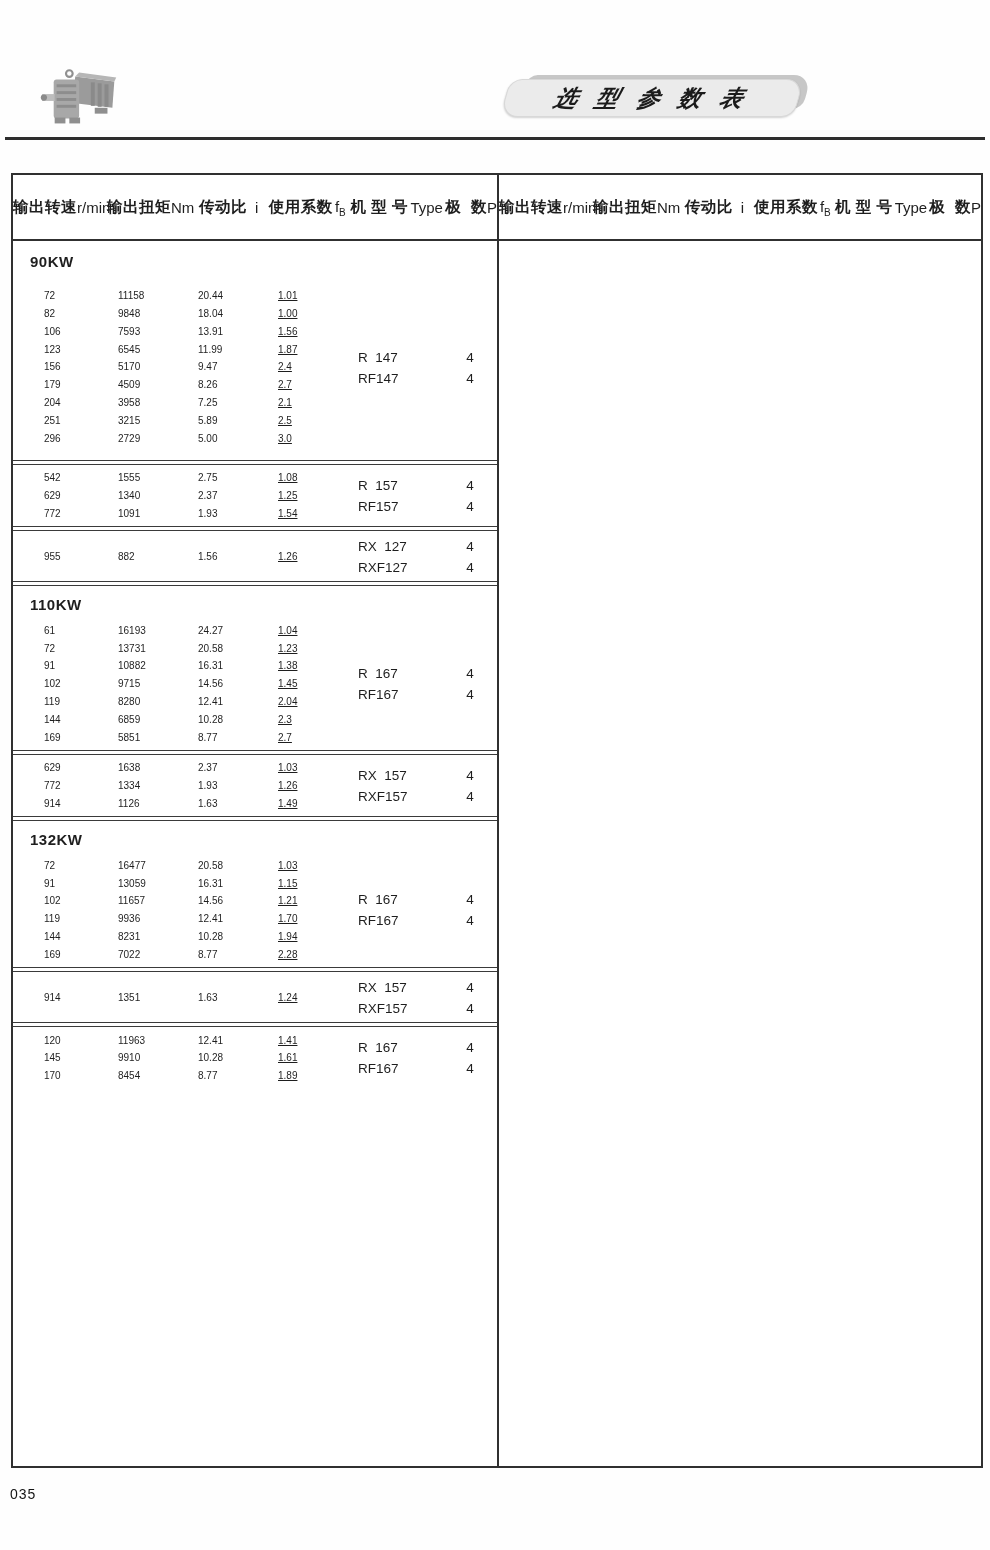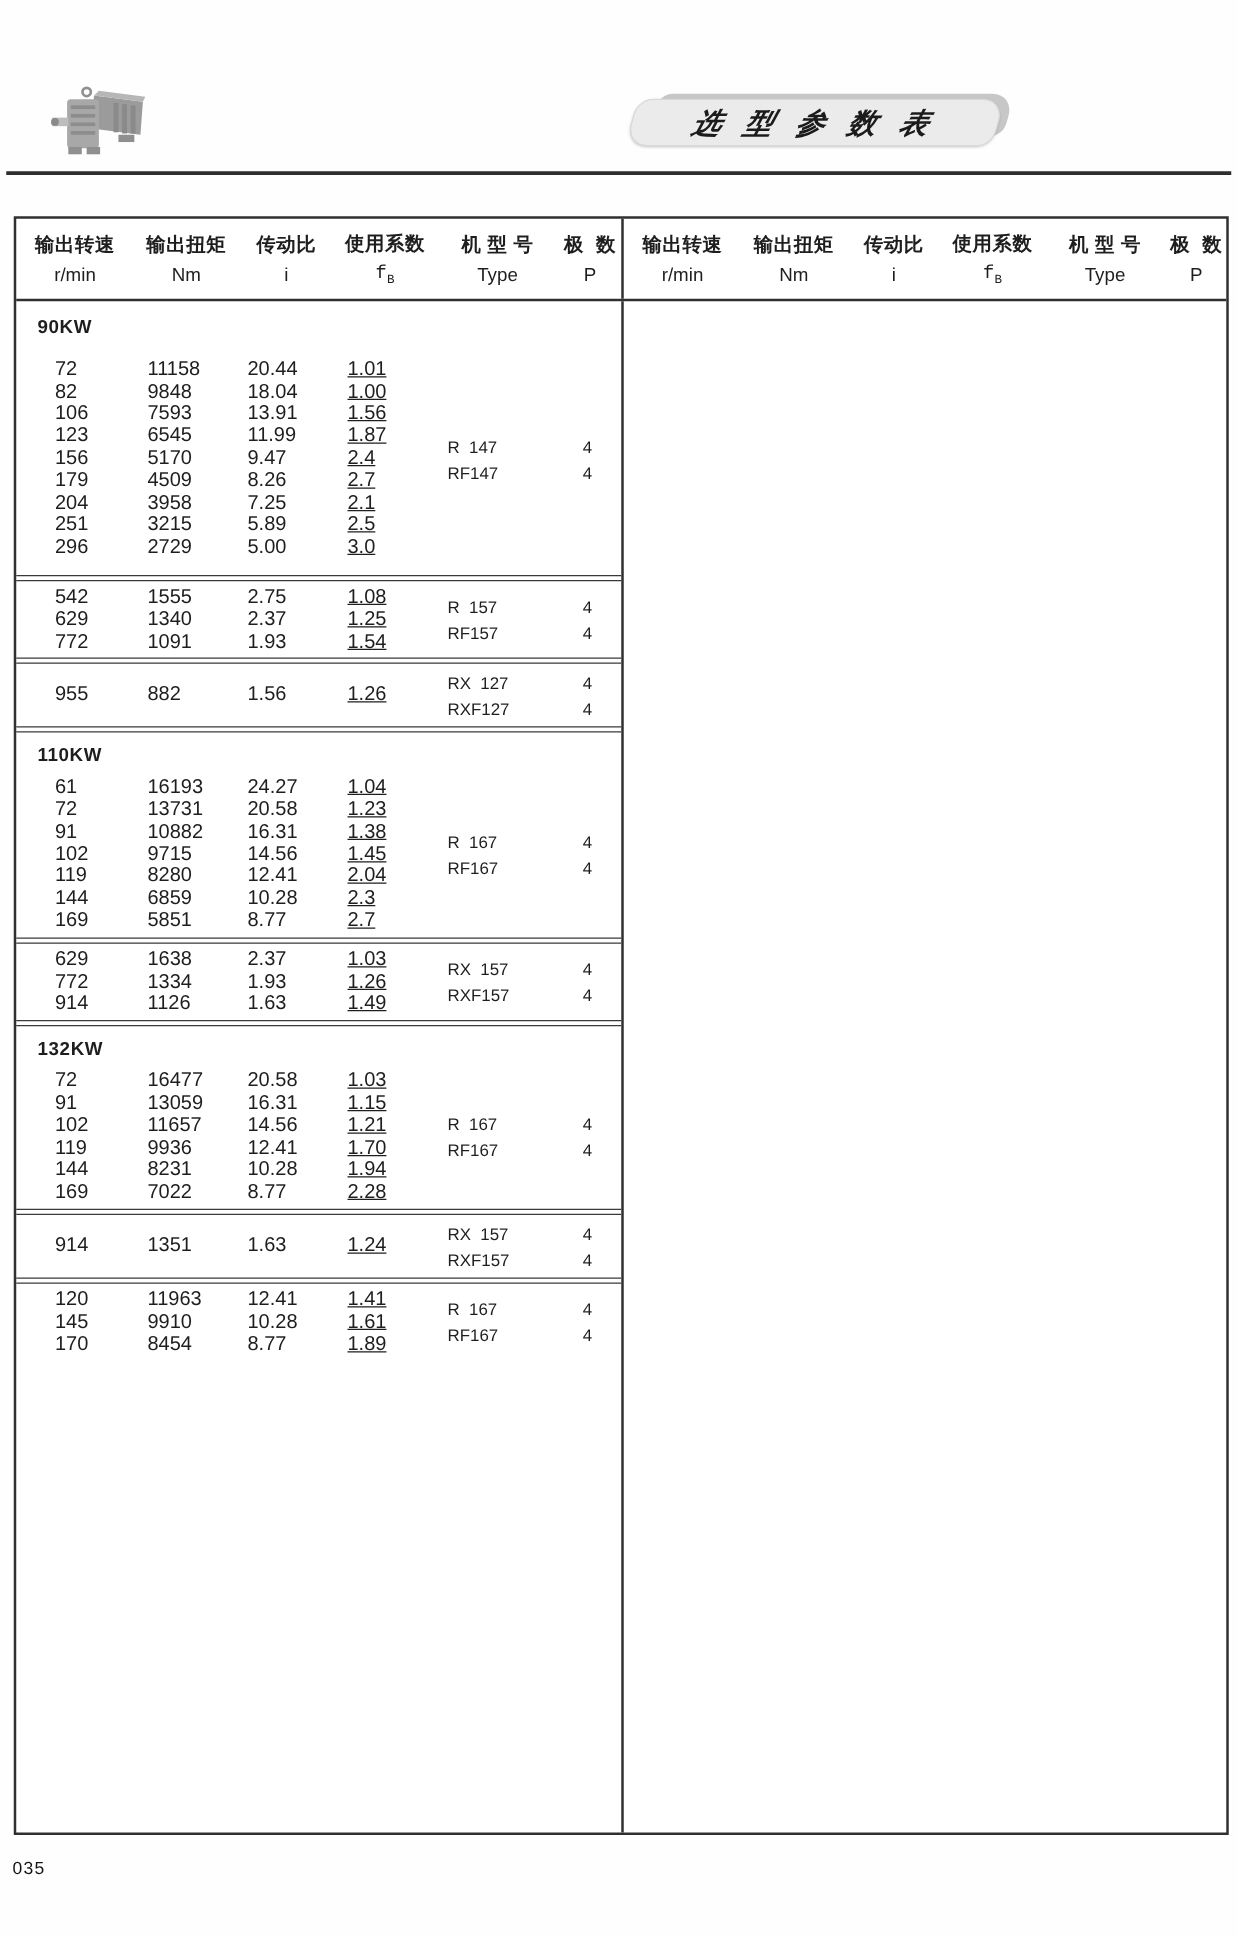--- a/index.html
+++ b/index.html
@@ -17,34 +17,34 @@
     border:1px solid #d8d8d8;border-radius:12px 18px 12px 18px;transform:skewX(-16deg);
     display:flex;align-items:center;justify-content:center;box-shadow:0 1px 2px rgba(0,0,0,0.18);}
   .banner-front span{font-size:23px;font-weight:bold;font-style:italic;letter-spacing:6px;color:#1b1b1b;}
 
   
   .sel-table{position:absolute;left:11px;top:173px;width:972px;height:1295px;
     border:2px solid #303030;box-sizing:border-box;display:flex;flex-direction:column;background:#fff;}
   .thead{display:flex;flex:0 0 64px;border-bottom:2px solid #303030;}
   .hgroup{width:50%;display:flex;box-sizing:border-box;}
   .hgroup.right{border-left:2px solid #303030;}
-  .hcell{display:flex;flex-direction:column;justify-content:space-evenly;align-items:center;
+  .hcell{display:flex;flex-direction:row;justify-content:space-evenly;align-items:center;
     box-sizing:border-box;padding:7px 0 6px;}
-  .hw0{width:94px;}.hw1{width:84px;}.hw2{width:76px;}.hw3{width:82px;font-family:Liberation Mono, monospace;}.hw4{width:98px;}.hw5{flex:1;}
+  .hw0{width:94px;}.hw1{width:84px;}.hw2{width:76px;}.hw3{width:82px;}.hw4{width:98px;}.hw5{flex:1;}
   .hlabel{font-size:15.5px;font-weight:bold;letter-spacing:0.5px;white-space:pre;}
   .hunit{font-size:15px;}
   .hunit sub{font-size:10px;}
 
   .tbody{display:flex;flex:1;min-height:0;}
   .bgroup{width:50%;box-sizing:border-box;padding-top:3px;}
   .bgroup.right{border-left:2px solid #303030;}
 
   .section-title{font-size:15px;font-weight:bold;padding:9px 0 5px 17px;letter-spacing:0.5px;}
   .block{position:relative;padding:3px 0;display:flex;flex-direction:column;justify-content:center;}
-  .drow{display:flex;align-items:center;height:17.8px;font-size:16px;}
+  .drow{display:flex;align-items:center;height:17.8px;font-size:10px;}
   .dc{box-sizing:border-box;white-space:pre;}
   .dc0{width:85px;padding-left:31px;}
   .dc1{width:80px;padding-left:20px;}
   .dc2{width:80px;padding-left:20px;}
   .dc3{width:78px;padding-left:20px;text-decoration:underline;}
   .types{position:absolute;left:335px;top:1px;bottom:0;width:145px;display:flex;
     flex-direction:column;justify-content:center;}
   .trow{display:flex;align-items:center;height:21px;font-size:13.5px;}
   .model{flex:1;padding-left:10px;white-space:pre;}
   .poles{width:30px;text-align:center;margin-right:8px;}

